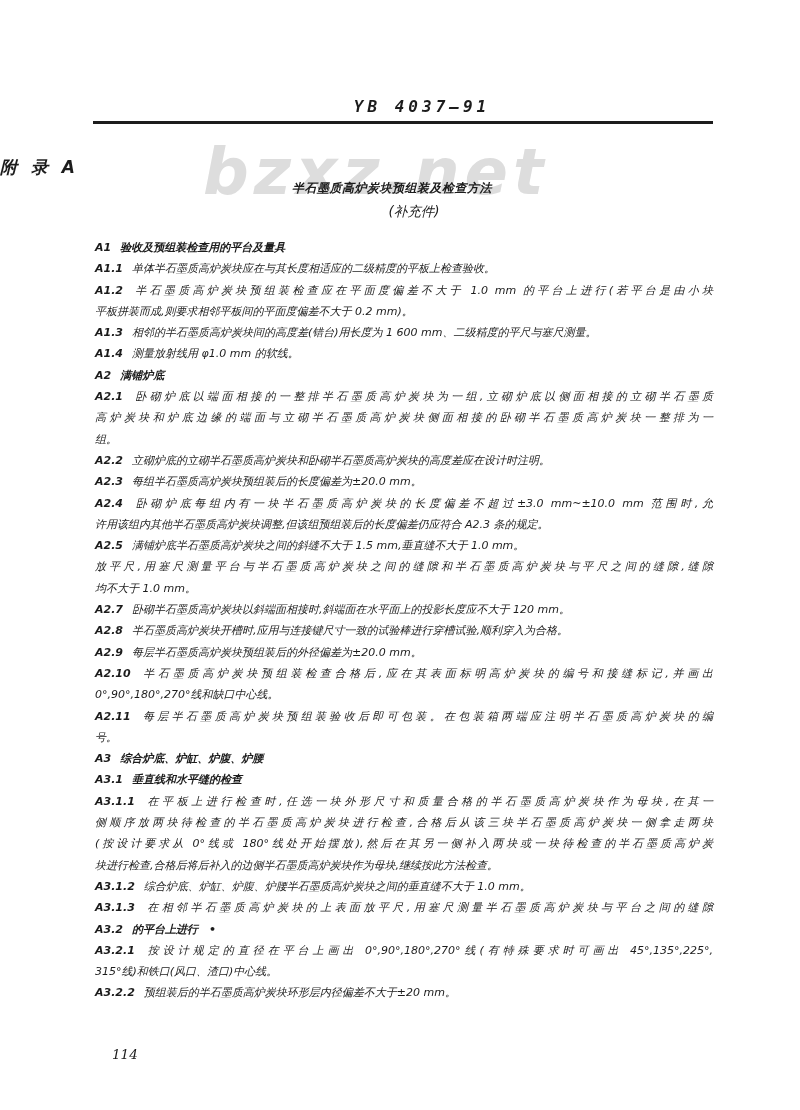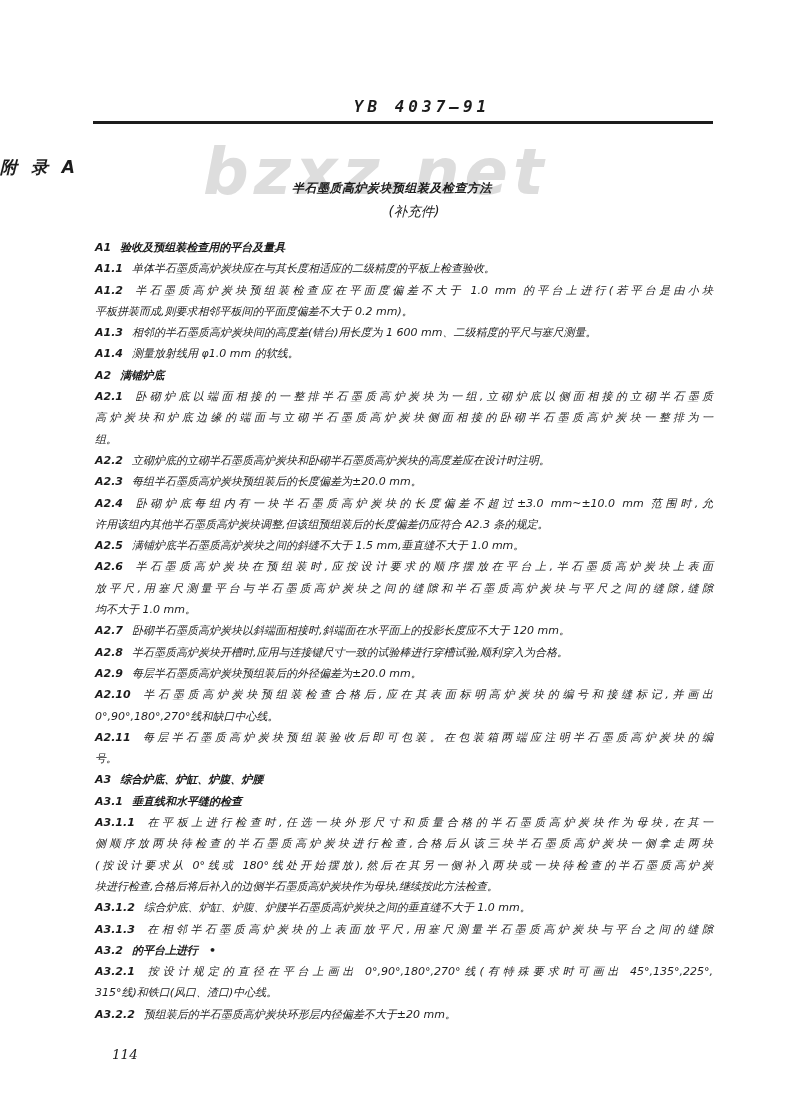--- a/index.html
+++ b/index.html
@@ -103,21 +103,20 @@
       <div class="line"><span class="clause-label">A1.4</span><span>测量放射线用 φ1.0 mm 的软线。</span></div>
       <div class="line heading"><span class="clause-label">A2</span><span>满铺炉底</span></div>
       <div class="line fill"><span class="clause-label">A2.1</span><span>卧砌炉底以端面相接的一整排半石墨质高炉炭块为一组,立砌炉底以侧面相接的立砌半石墨质</span></div>
       <div class="line fill"><span>高炉炭块和炉底边缘的端面与立砌半石墨质高炉炭块侧面相接的卧砌半石墨质高炉炭块一整排为一</span></div>
       <div class="line"><span>组。</span></div>
       <div class="line"><span class="clause-label">A2.2</span><span>立砌炉底的立砌半石墨质高炉炭块和卧砌半石墨质高炉炭块的高度差应在设计时注明。</span></div>
       <div class="line"><span class="clause-label">A2.3</span><span>每组半石墨质高炉炭块预组装后的长度偏差为±20.0 mm。</span></div>
       <div class="line fill"><span class="clause-label">A2.4</span><span>卧砌炉底每组内有一块半石墨质高炉炭块的长度偏差不超过±3.0 mm~±10.0 mm 范围时,允</span></div>
       <div class="line"><span>许用该组内其他半石墨质高炉炭块调整,但该组预组装后的长度偏差仍应符合 A2.3 条的规定。</span></div>
       <div class="line"><span class="clause-label">A2.5</span><span>满铺炉底半石墨质高炉炭块之间的斜缝不大于 1.5 mm,垂直缝不大于 1.0 mm。</span></div>
-      <div class="line fill"><span class="clause-label">A2.6</span><span>半石墨质高炉炭块在预组装时,应按设计要求的顺序摆放在平台上,半石墨质高炉炭块上表面</span></div>
       <div class="line fill"><span>放平尺,用塞尺测量平台与半石墨质高炉炭块之间的缝隙和半石墨质高炉炭块与平尺之间的缝隙,缝隙</span></div>
       <div class="line"><span>均不大于 1.0 mm。</span></div>
       <div class="line"><span class="clause-label">A2.7</span><span>卧砌半石墨质高炉炭块以斜端面相接时,斜端面在水平面上的投影长度应不大于 120 mm。</span></div>
       <div class="line"><span class="clause-label">A2.8</span><span>半石墨质高炉炭块开槽时,应用与连接键尺寸一致的试验棒进行穿槽试验,顺利穿入为合格。</span></div>
       <div class="line"><span class="clause-label">A2.9</span><span>每层半石墨质高炉炭块预组装后的外径偏差为±20.0 mm。</span></div>
       <div class="line fill"><span class="clause-label">A2.10</span><span>半石墨质高炉炭块预组装检查合格后,应在其表面标明高炉炭块的编号和接缝标记,并画出</span></div>
       <div class="line"><span>0°,90°,180°,270°线和缺口中心线。</span></div>
       <div class="line fill"><span class="clause-label">A2.11</span><span>每层半石墨质高炉炭块预组装验收后即可包装。在包装箱两端应注明半石墨质高炉炭块的编</span></div>
       <div class="line"><span>号。</span></div>
       <div class="line heading"><span class="clause-label">A3</span><span>综合炉底、炉缸、炉腹、炉腰</span></div>

